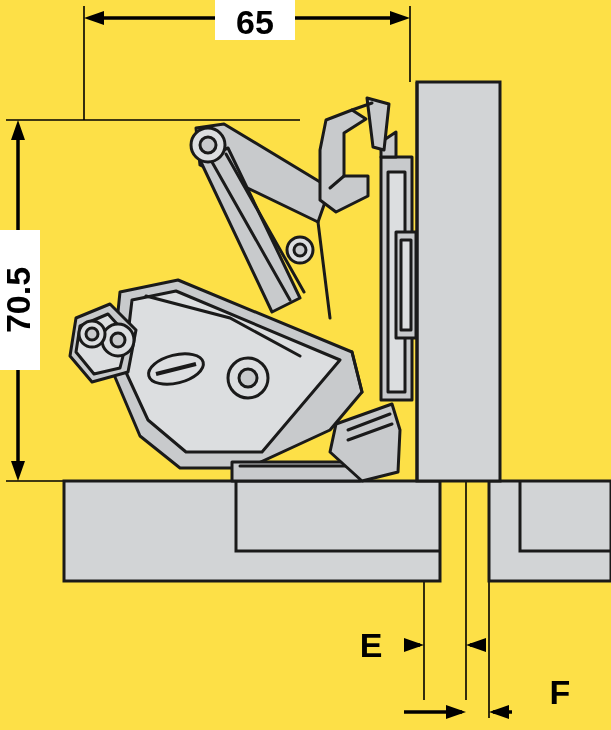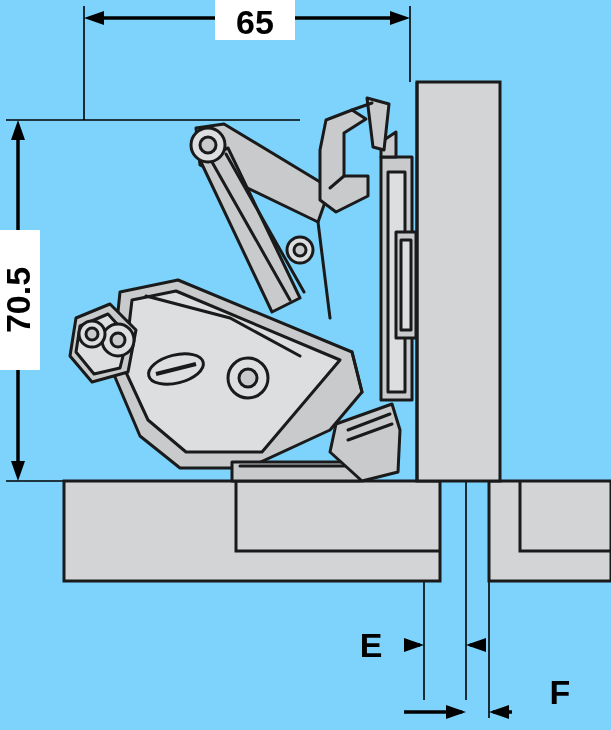--- a/index.html
+++ b/index.html
@@ -7,21 +7,21 @@
     padding: 0;
     background: #ffffff;
   }
   body {
     font-family: "Liberation Sans", sans-serif;
   }
   #stage {
     position: relative;
     width: 611px;
     height: 730px;
-    background: #7dd3fc;
+    background: #fde047;
     overflow: hidden;
   }
   #stage svg {
     position: absolute;
     left: 0;
     top: 0;
   }
   .dim-text {
     font-family: "Liberation Sans", sans-serif;
     font-weight: bold;

